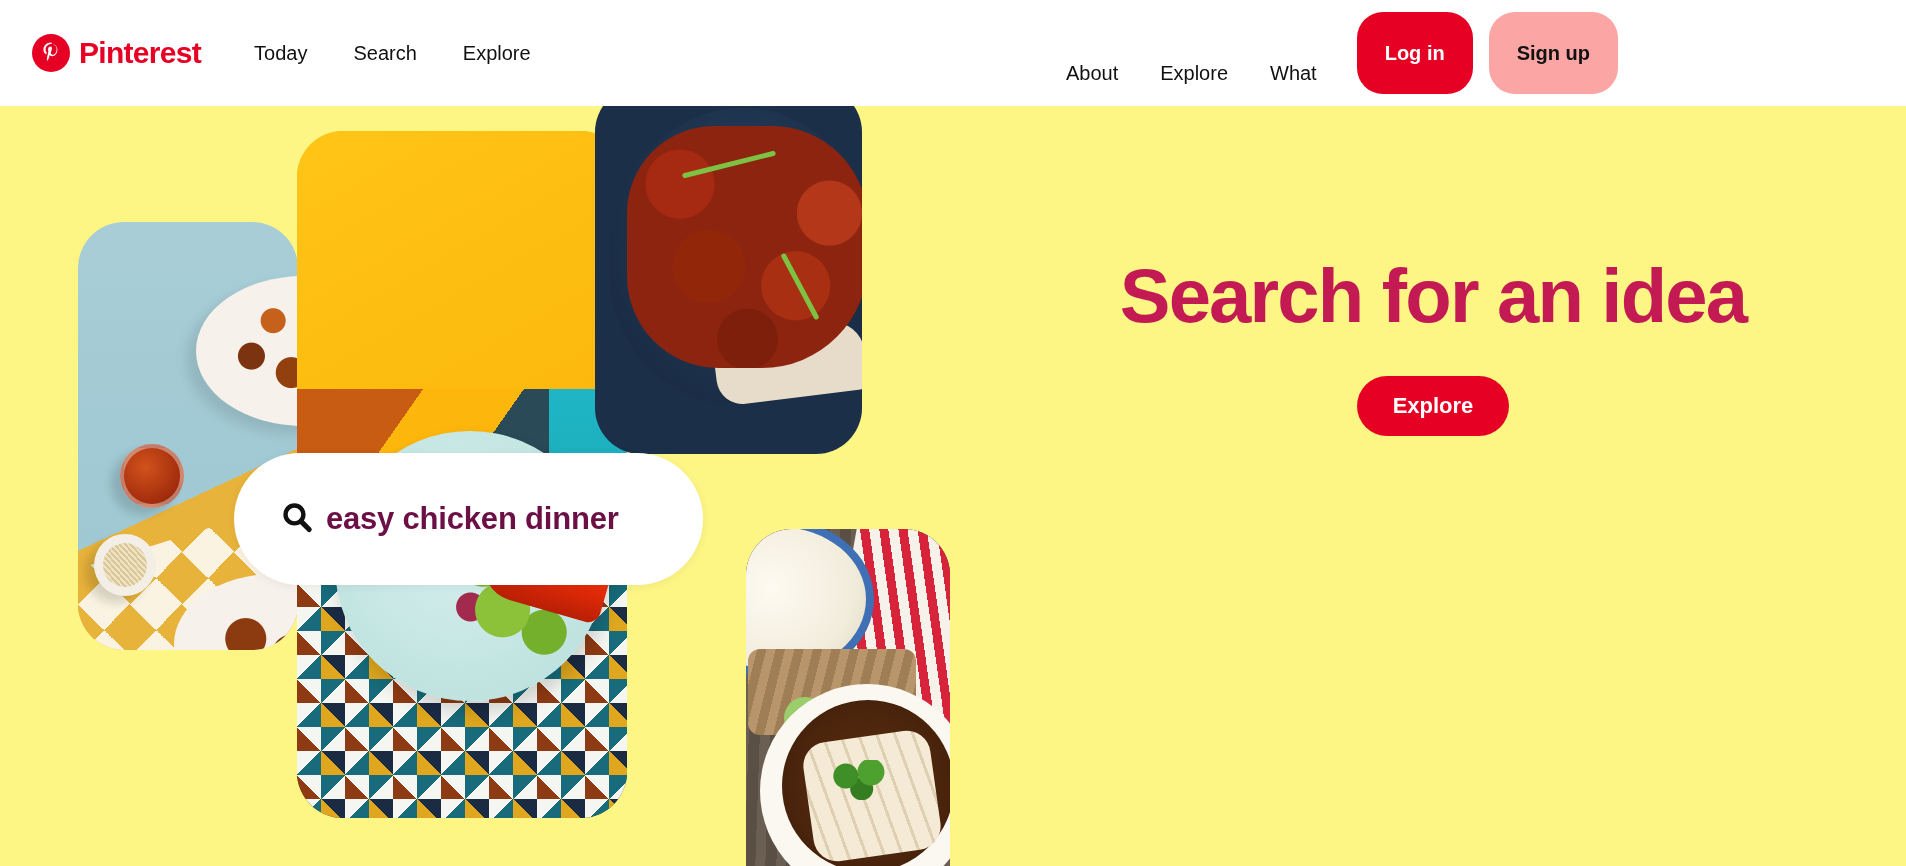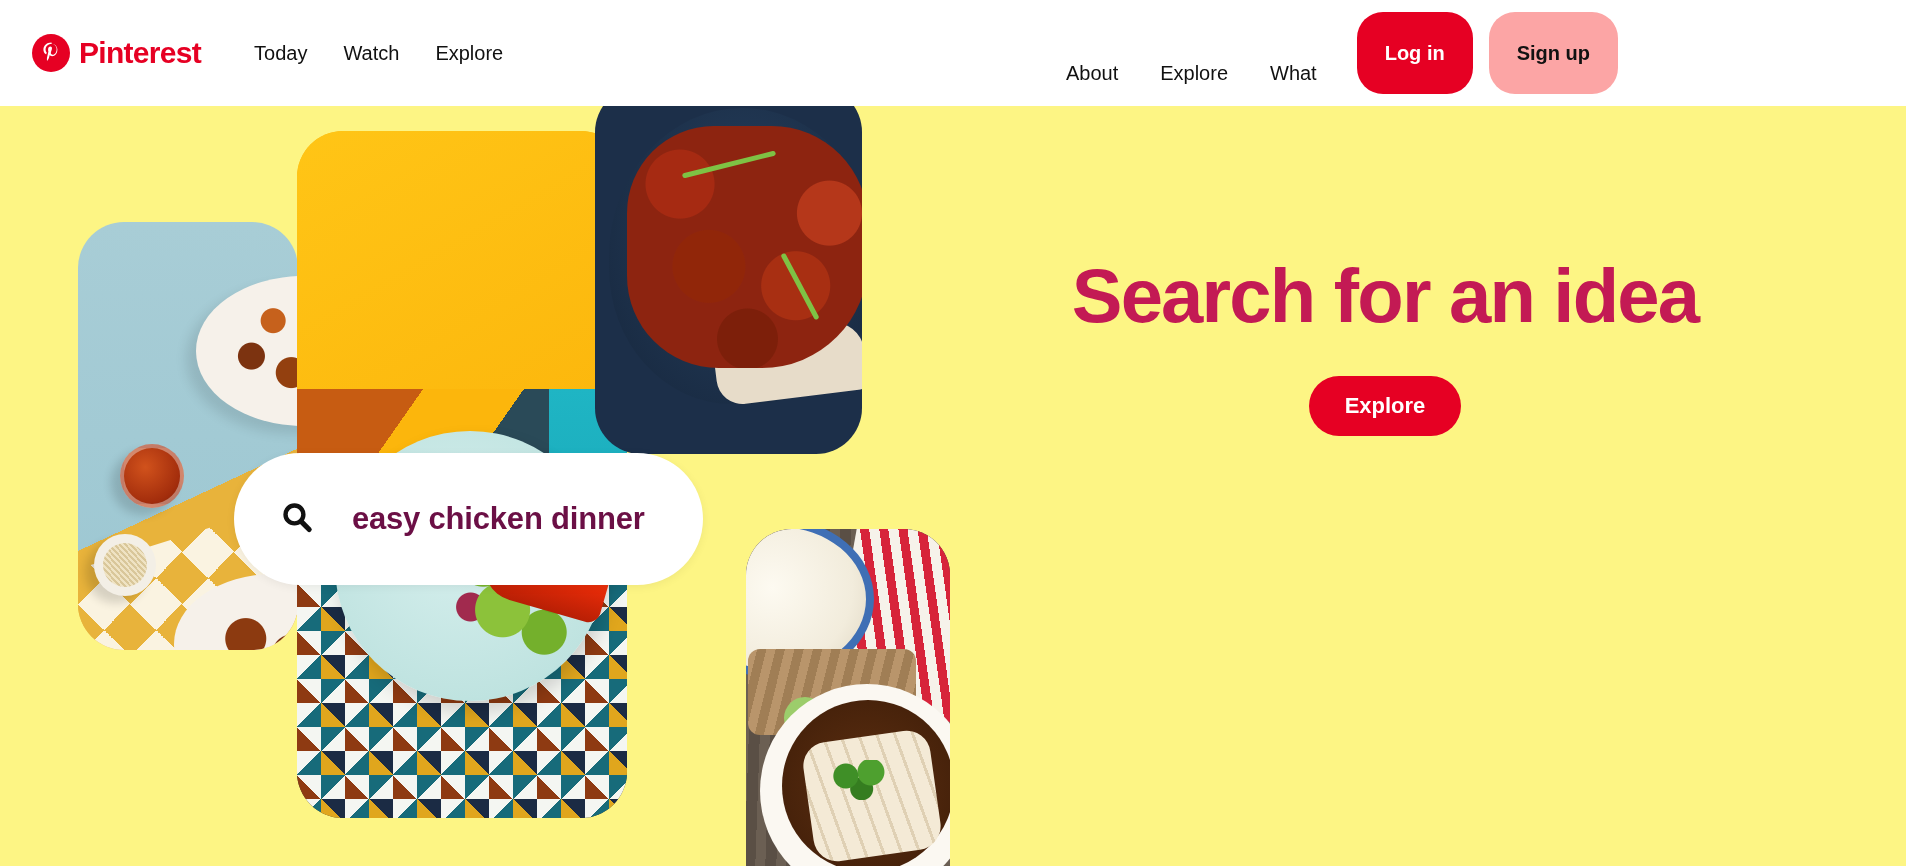--- a/index.html
+++ b/index.html
@@ -43,21 +43,21 @@
     color: #e60023;
     font-size: 30px;
     font-weight: 700;
     letter-spacing: -0.7px;
     line-height: 1;
   }
   .nav-left {
     display: flex;
     align-items: center;
     margin-left: 35px;
-    gap: 0;
+    gap: 10px;
     text-align: center;
   }
   .nav-link {
     font-size: 20px;
     color: #111111;
     padding: 8px 18px;
     border-radius: 24px;
     cursor: pointer;
     white-space: nowrap;
     font-weight: 400;
@@ -384,38 +384,38 @@
   
   .search-pill {
     position: absolute;
     left: 234px; top: 347px;
     width: 469px; height: 132px;
     background: #ffffff;
     border-radius: 66px;
     display: flex;
     align-items: center;
     padding-left: 46px;
-    gap: 38px;
+    gap: 12px;
     z-index: 20;
     box-shadow: 0 2px 10px rgba(0,0,0,0.06);
     cursor: text;
   }
   .search-pill .mag { flex: none; display: block; }
   .search-query {
     font-size: 31px;
     font-weight: 700;
     color: #6b0f45;
     letter-spacing: -0.2px;
     white-space: nowrap;
   }
 
   
   .hero-text {
     position: absolute;
-    left: 1005px; top: 152px;
+    left: 1053px; top: 152px;
     width: 760px;
     text-align: center;
   }
   .hero-title {
     font-size: 76px;
     font-weight: 700;
     color: #c31a54;
     letter-spacing: -1.8px;
     line-height: 1.0;
     white-space: nowrap;
@@ -451,21 +451,21 @@
     <span class="pin-logo">
       <svg width="26" height="26" viewBox="0 0 24 24" aria-hidden="true">
         <path fill="#ffffff" d="M12.5 2.2C7.6 2.2 5 5.4 5 8.9c0 1.6.9 3.6 2.3 4.3.2.1.3 0 .4-.2l.3-1.2c0-.2 0-.2-.1-.4-.5-.6-.9-1.7-.9-2.7 0-2.6 2-5.1 5.3-5.1 2.9 0 4.9 1.9 4.9 4.7 0 3.1-1.6 5.3-3.6 5.3-1.1 0-2-.9-1.7-2.1.3-1.4 1-2.8 1-3.8 0-.9-.5-1.6-1.5-1.6-1.2 0-2.1 1.2-2.1 2.8 0 1 .3 1.7.3 1.7L8.4 16c-.3 1.3-.1 3-.1 3.1 0 .1.1.2.2.1.1-.1 1.3-1.6 1.7-3.1l.6-2.3c.3.6 1.2 1.1 2.2 1.1 2.9 0 4.9-2.6 4.9-6.2 0-2.7-2.3-5.3-5.4-5.3z"></path>
       </svg>
     </span>
     <span class="brand-name">Pinterest</span>
   </div>
 
   <nav class="nav-left">
     <span class="nav-link">Today</span>
-    <span class="nav-link">Watch</span>
+    <span class="nav-link">Search</span>
     <span class="nav-link">Explore</span>
   </nav>
 
   <nav class="nav-right">
     <span class="nav-link">About</span>
     <span class="nav-link">Explore</span>
     <span class="nav-link">What</span>
     <button class="btn-login">Log in</button>
     <button class="btn-signup">Sign up</button>
   </nav>

